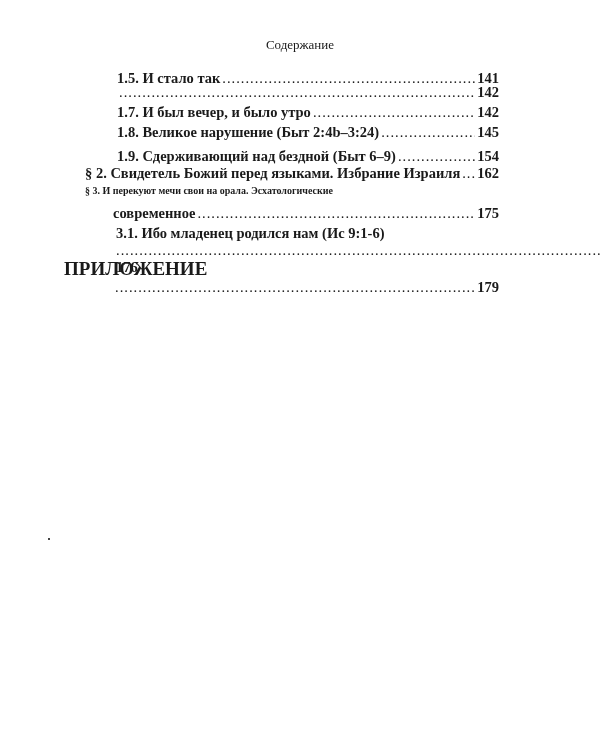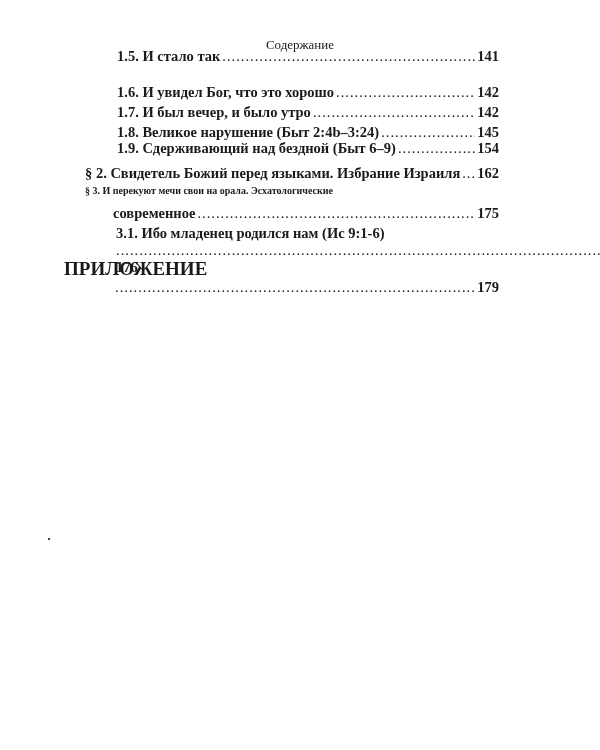--- a/index.html
+++ b/index.html
@@ -13,41 +13,40 @@
   .row .page { flex:0 0 auto; }
   .plain { position:absolute; font-size:10px; font-weight:bold; white-space:nowrap; }
   .appendix { position:absolute; left:64px; top:258px; font-size:19px; font-weight:bold; }
   .speck { position:absolute; left:48px; top:538px; width:2px; height:2px; background:#444; }
 </style>
 </head>
 <body>
 
 <div class="header">Содержание</div>
 
-<div class="row" style="left:117px; width:382px; top:48px;">
+<div class="row" style="left:117px; width:382px; top:70px;">
   <span class="title">1.5. И стало так</span>
   <span class="dots"></span>
   <span class="page">141</span>
 </div>
 <div class="row" style="left:117px; width:382px; top:84px;">
-  <span class="title">1.6. И увидел Бог, что это хорошо</span>
   <span class="dots"></span>
   <span class="page">142</span>
 </div>
 <div class="row" style="left:117px; width:382px; top:104px;">
   <span class="title">1.7. И был вечер, и было утро</span>
   <span class="dots"></span>
   <span class="page">142</span>
 </div>
 <div class="row" style="left:117px; width:382px; top:124px;text-align:center;">
   <span class="title">1.8. Великое нарушение (Быт 2:4b–3:24)</span>
   <span class="dots"></span>
   <span class="page">145</span>
 </div>
-<div class="row" style="left:117px; width:382px; top:140px;">
+<div class="row" style="left:117px; width:382px; top:148px;">
   <span class="title">1.9. Сдерживающий над бездной (Быт 6–9)</span>
   <span class="dots"></span>
   <span class="page">154</span>
 </div>
 <div class="row" style="left:85px; width:414px; top:165px;">
   <span class="title">§ 2. Свидетель Божий перед языками. Избрание Израиля</span>
   <span class="dots"></span>
   <span class="page">162</span>
 </div>
 <div class="plain" style="left:85px; top:185px;">§ 3. И перекуют мечи свои на орала. Эсхатологические</div>

